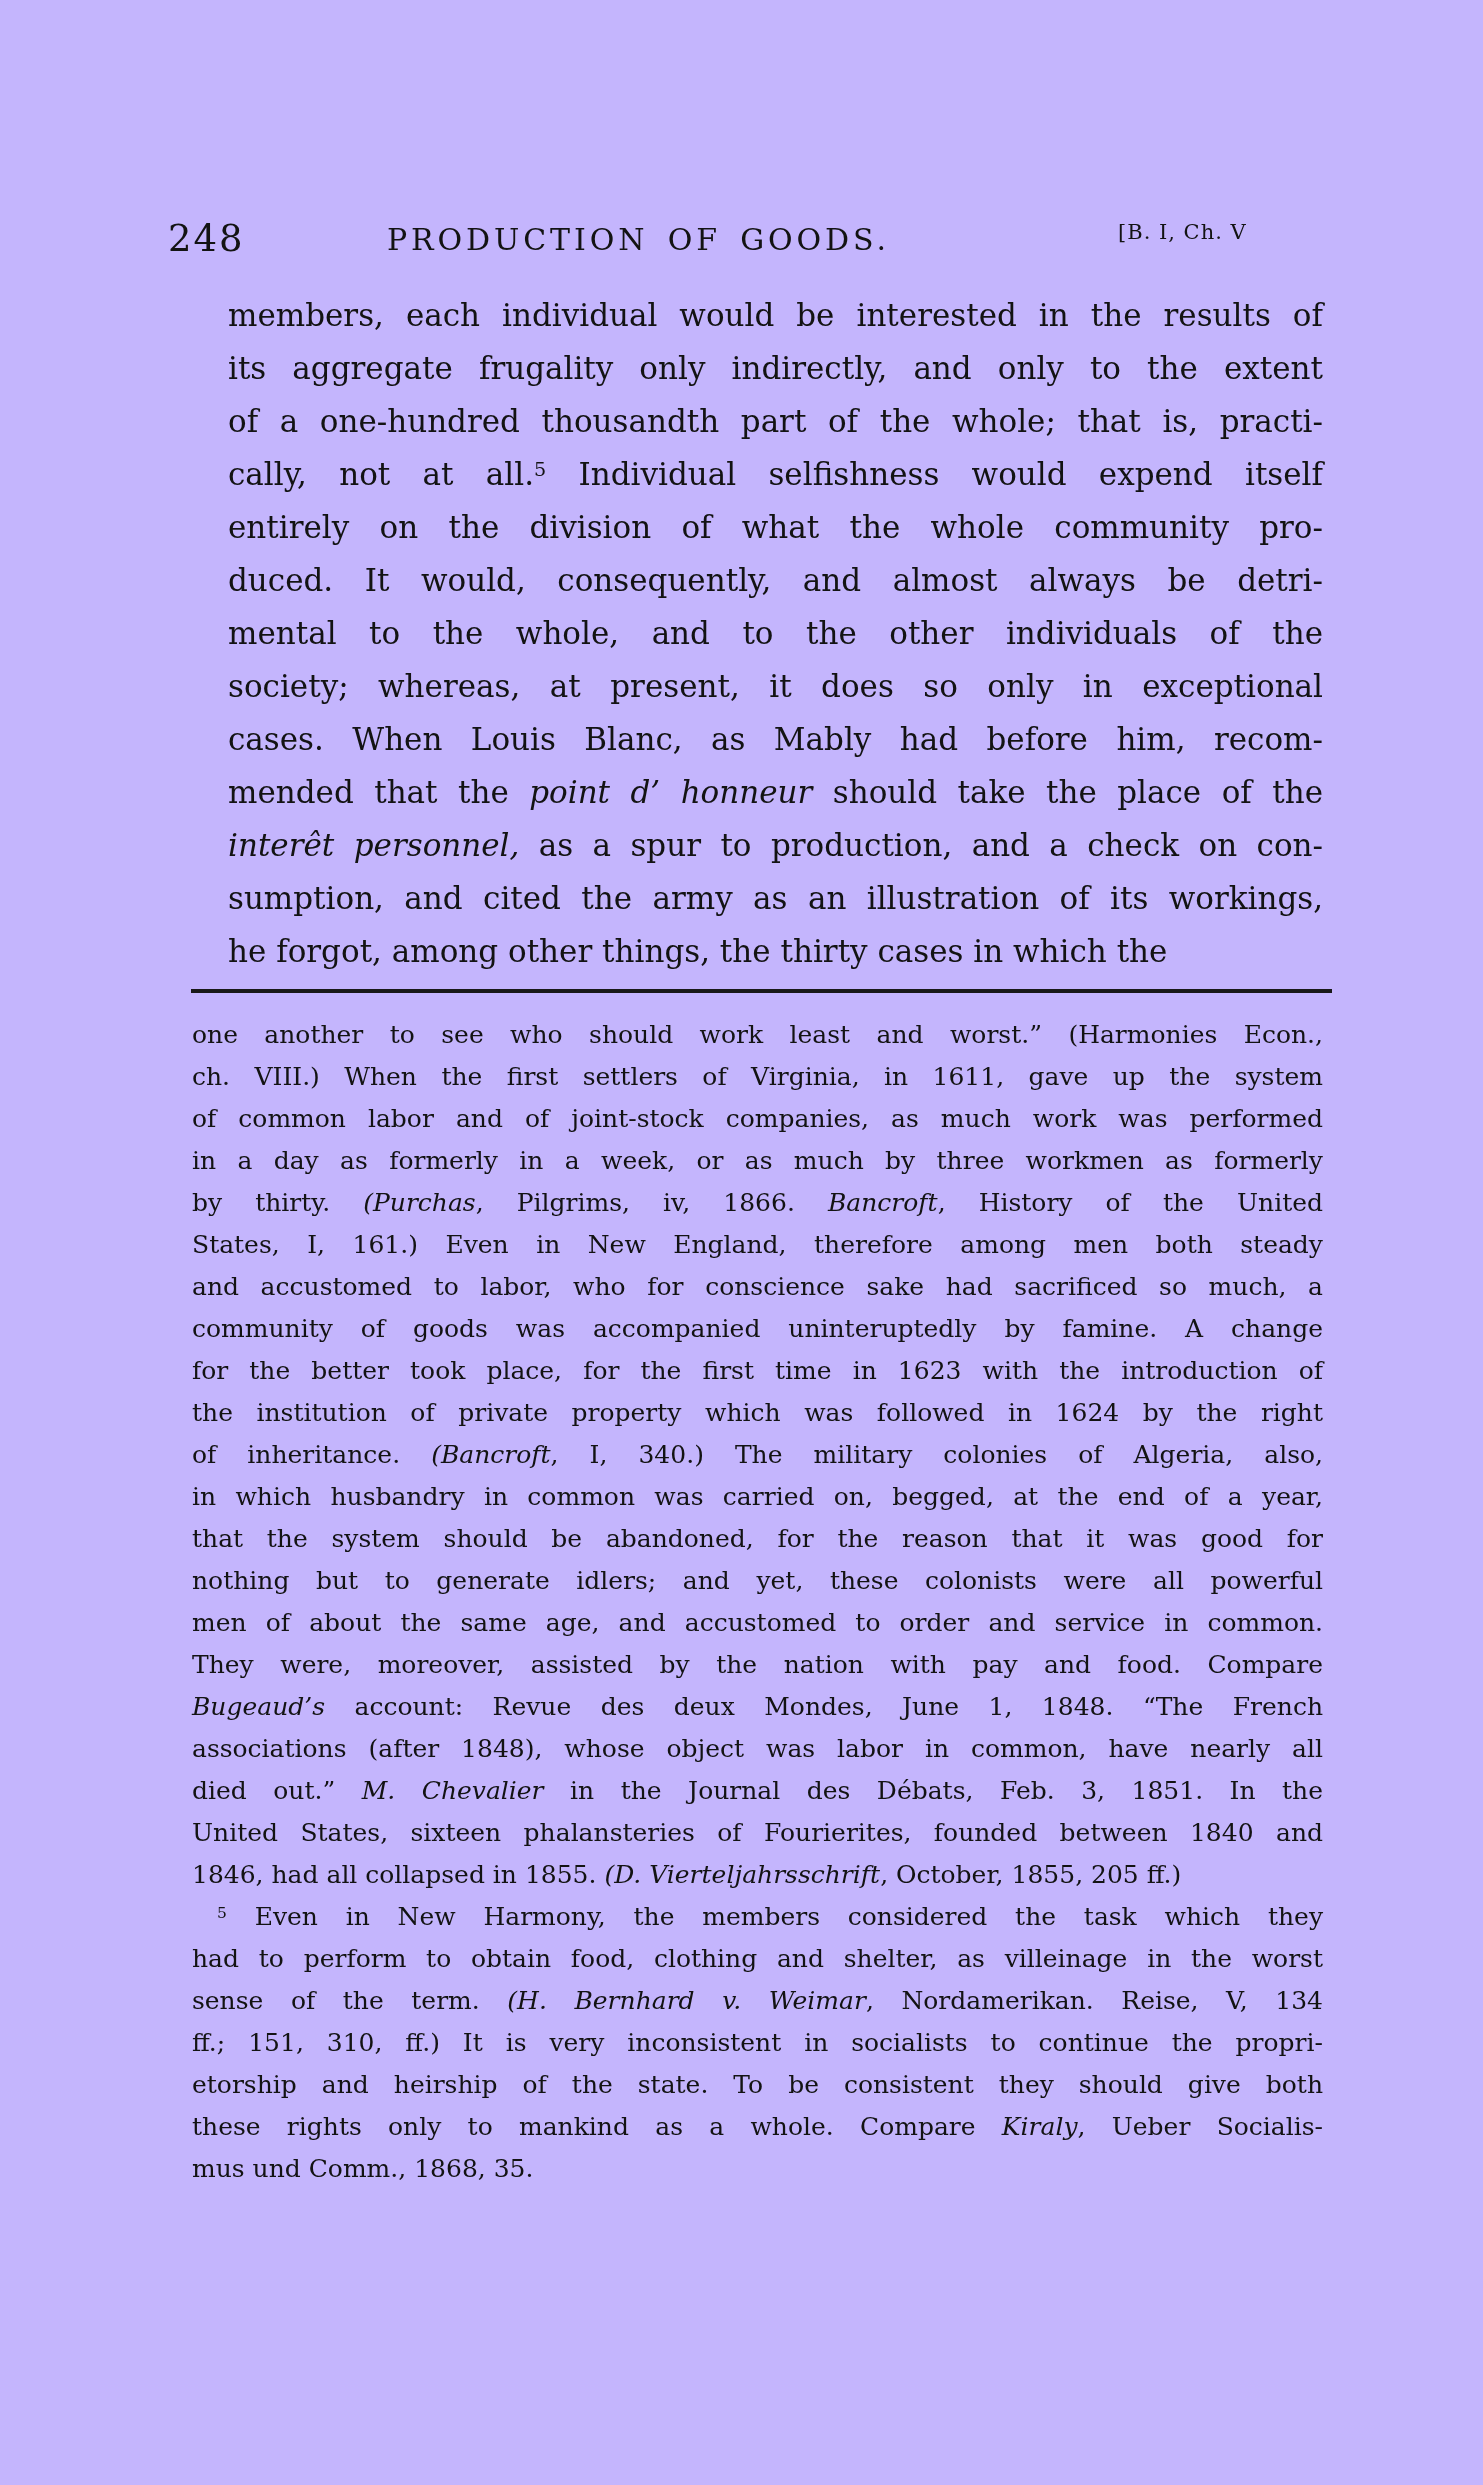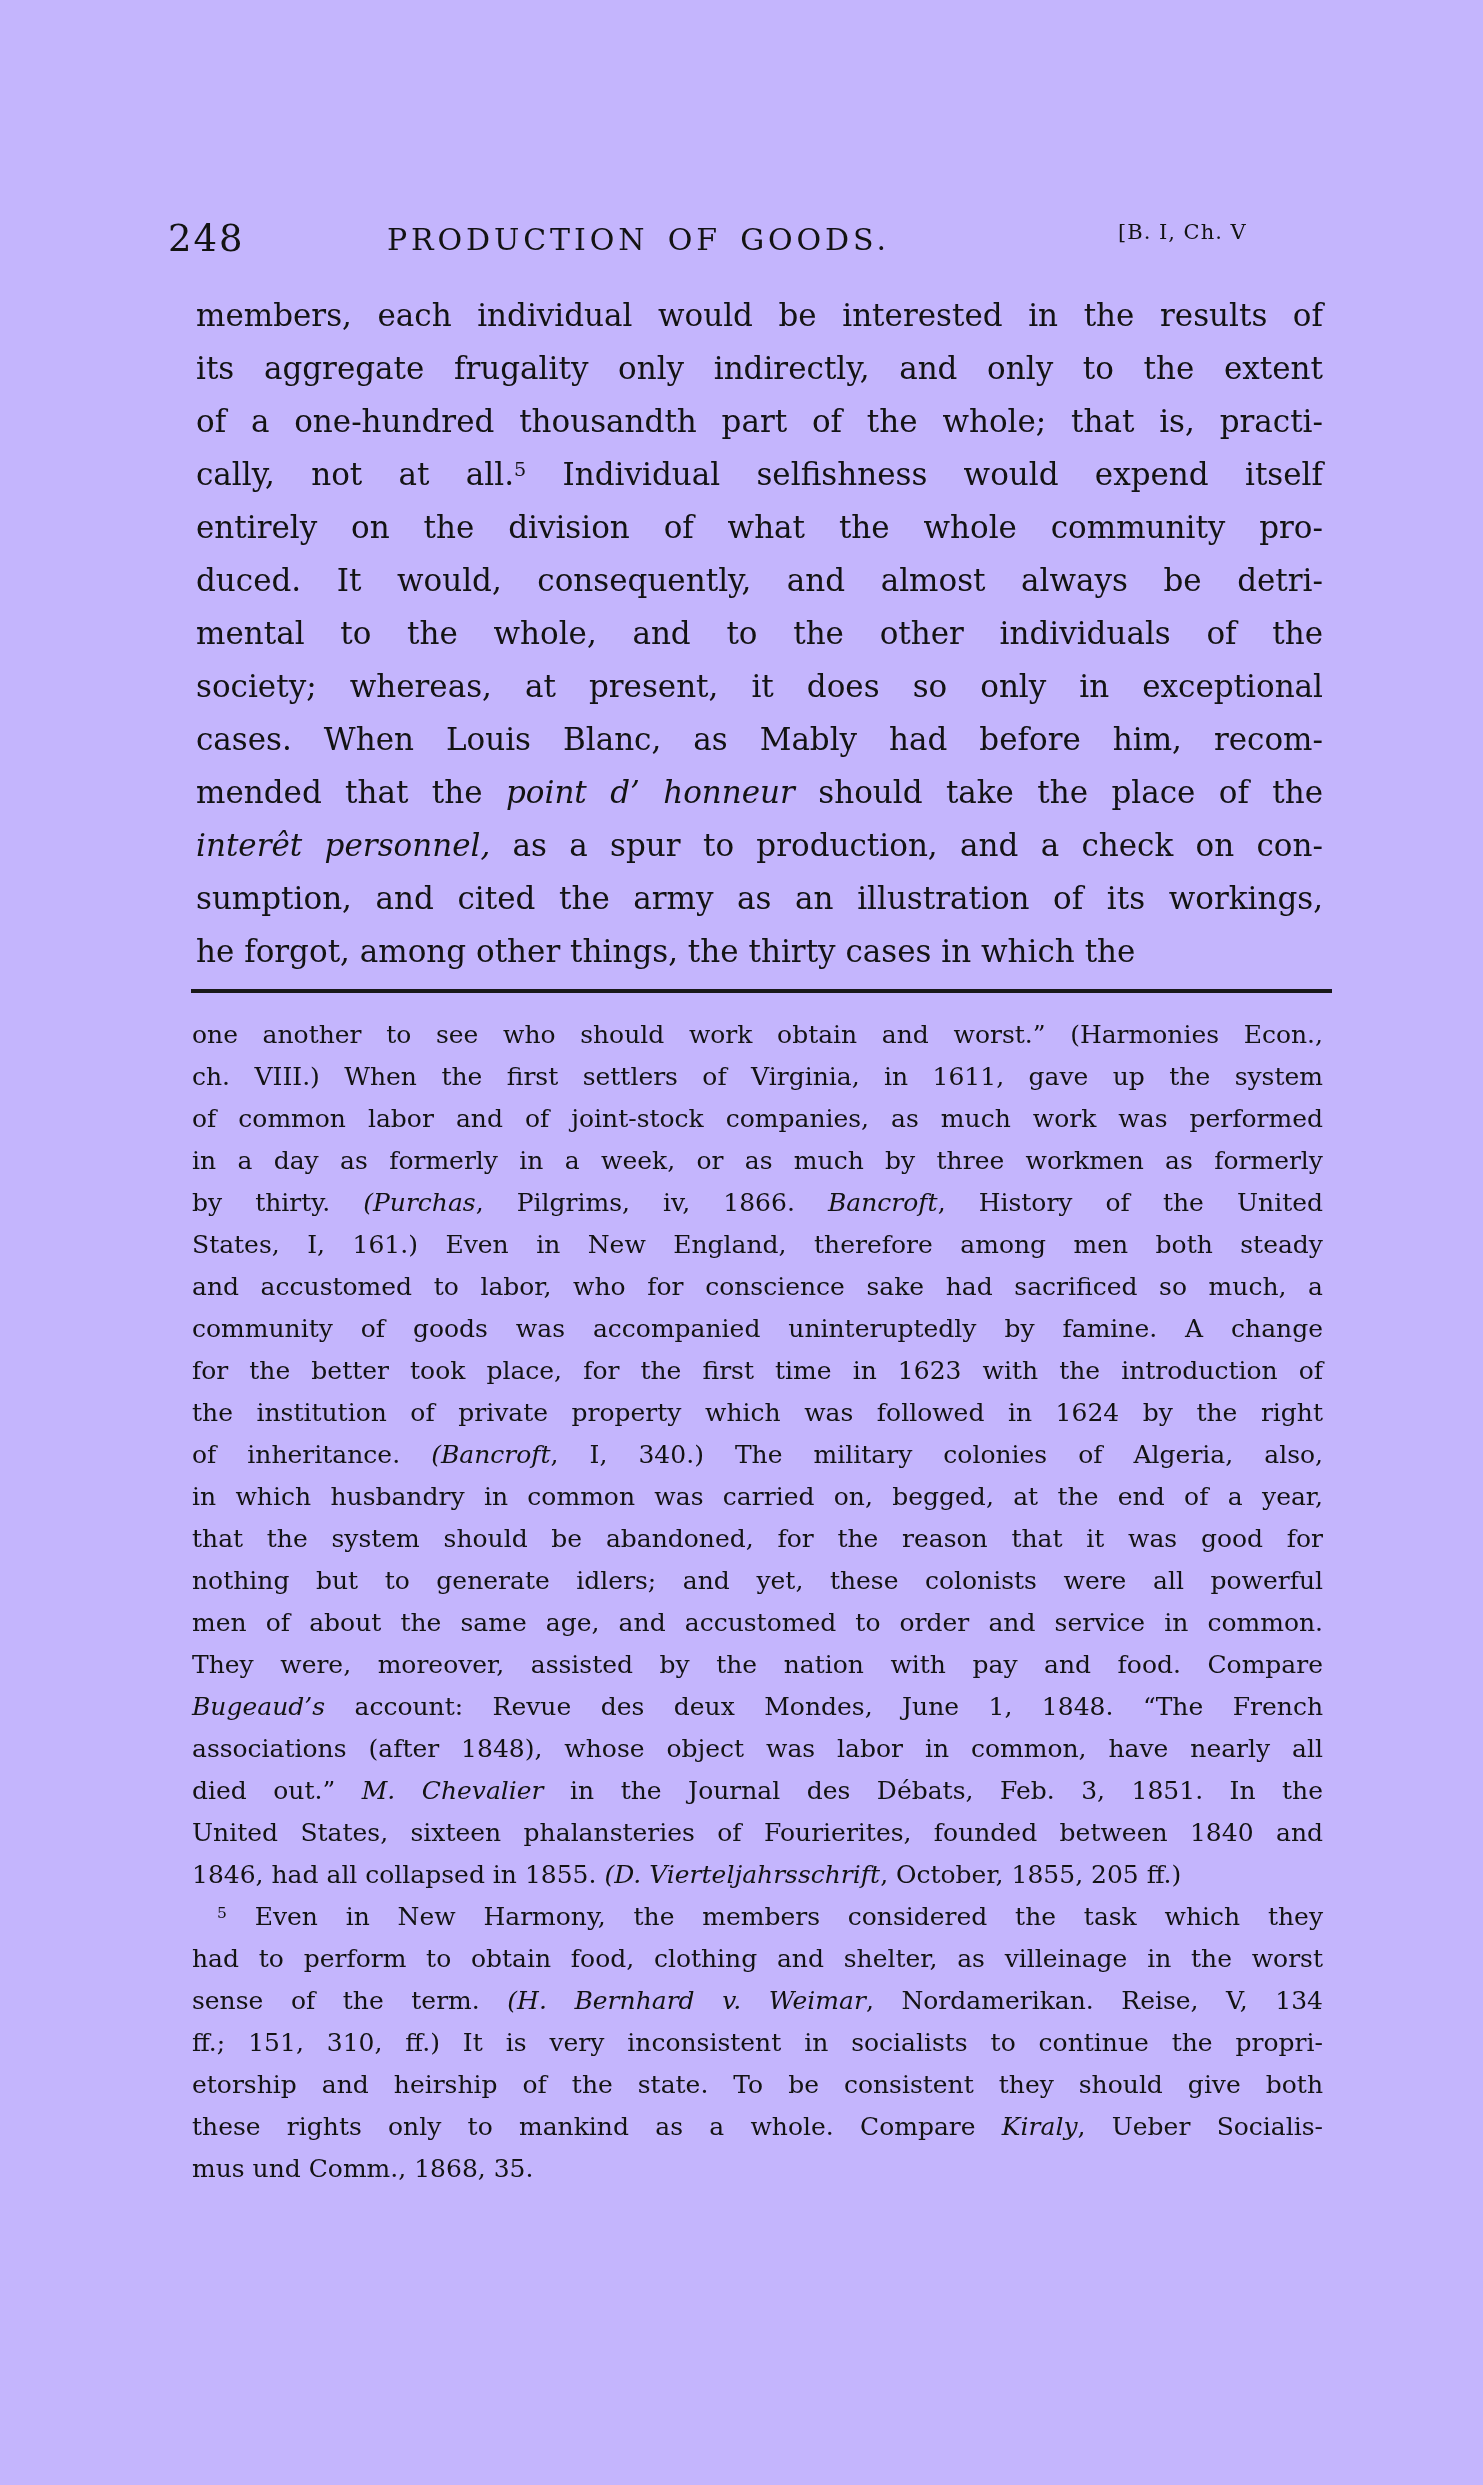--- a/index.html
+++ b/index.html
@@ -20,21 +20,21 @@
     font-size:30px;letter-spacing:3.9px;word-spacing:5.9px;
   }
   .chapref{
     position:absolute;left:1118px;top:220px;
     font-size:21px;letter-spacing:1px;
   }
   .bodyblock{
     position:absolute;left:196px;top:289px;width:1127px;
     font-size:31px;
   }
-  .bodyblock .tline{height:53px;line-height:53px;}
+  .bodyblock .tline{height:53px;line-height:53px;margin-left:32px;}
   .rule{
     position:absolute;left:191px;top:989px;
     width:1141px;height:3.9px;background:#191919;
   }
   .fnblock{
     position:absolute;left:192px;top:1014px;width:1131px;
     font-size:25px;
   }
   .fnblock .tline{height:42px;line-height:42px;}
   .tline{
@@ -76,21 +76,21 @@
       <div class="tline">mended that the <i>point d’ honneur</i> should take the place of the</div>
       <div class="tline"><i>interêt personnel,</i> as a spur to production, and a check on con-</div>
       <div class="tline">sumption, and cited the army as an illustration of its workings,</div>
       <div class="tline last">he forgot, among other things, the thirty cases in which the</div>
     </div>
 
   <div class="rule"></div>
 
   <div class="fnblock">
     <div>
-        <div class="tline">one another to see who should work obtain and worst.” (Harmonies Econ.,</div>
+        <div class="tline">one another to see who should work least and worst.” (Harmonies Econ.,</div>
         <div class="tline">ch. VIII.) When the first settlers of Virginia, in 1611, gave up the system</div>
         <div class="tline">of common labor and of joint-stock companies, as much work was performed</div>
         <div class="tline">in a day as formerly in a week, or as much by three workmen as formerly</div>
         <div class="tline">by thirty. <i>(Purchas</i>, Pilgrims, iv, 1866. <i>Bancroft</i>, History of the United</div>
         <div class="tline">States, I, 161.) Even in New England, therefore among men both steady</div>
         <div class="tline">and accustomed to labor, who for conscience sake had sacrificed so much, a</div>
         <div class="tline">community of goods was accompanied uninteruptedly by famine. A change</div>
         <div class="tline">for the better took place, for the first time in 1623 with the introduction of</div>
         <div class="tline">the institution of private property which was followed in 1624 by the right</div>
         <div class="tline">of inheritance. <i>(Bancroft</i>, I, 340.) The military colonies of Algeria, also,</div>

